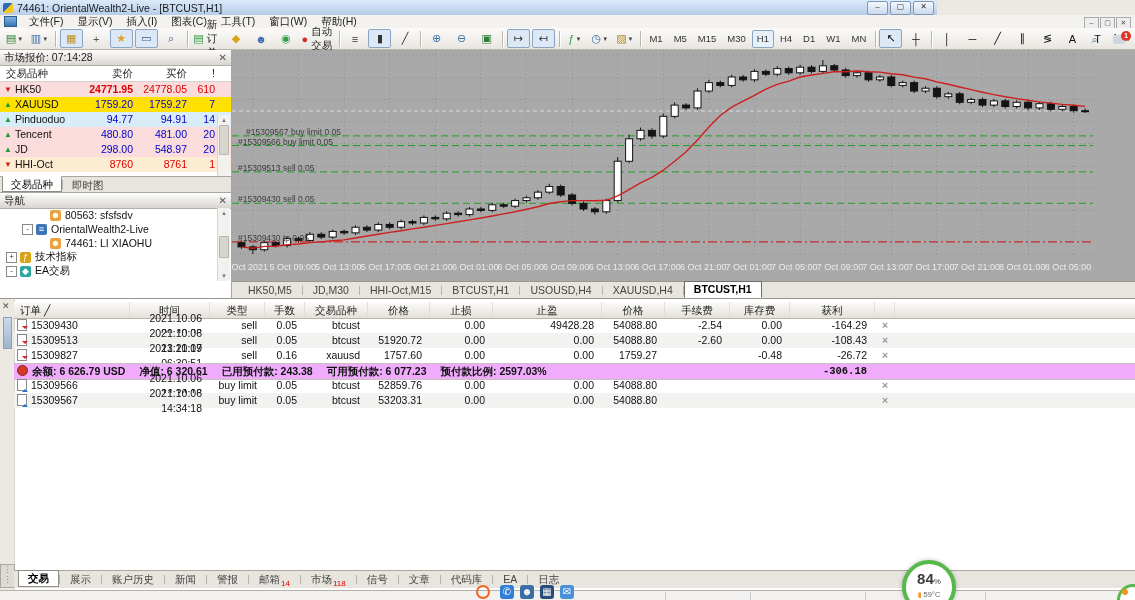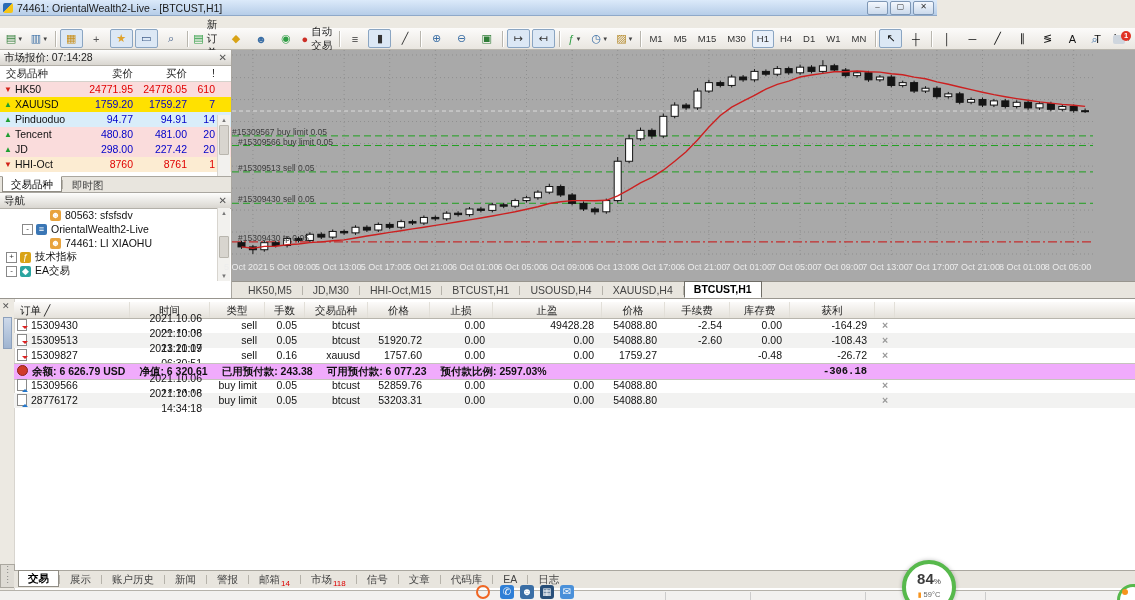--- a/index.html
+++ b/index.html
@@ -137,20 +137,29 @@
   <div class="abs titlebar">
     <span class="appicon"></span>
     <span class="title-text">74461: OrientalWealth2-Live - [BTCUST,H1]</span>
     <span class="winbtns">
       <span class="winbtn">‒</span>
       <span class="winbtn">▢</span>
       <span class="winbtn">✕</span>
     </span>
   </div>
 
+  <div class="abs menubar">
+    <span class="menuicon"></span>
+    <span id="menu-items"><span class="menu-item">文件(F)</span><span class="menu-item">显示(V)</span><span class="menu-item">插入(I)</span><span class="menu-item">图表(C)</span><span class="menu-item">工具(T)</span><span class="menu-item">窗口(W)</span><span class="menu-item">帮助(H)</span></span>
+    <span class="mdibtns">
+      <span class="mdibtn">‒</span>
+      <span class="mdibtn">▢</span>
+      <span class="mdibtn">✕</span>
+    </span>
+  </div>
 
   <div class="abs toolbar" id="toolbar">
       <span class="tbtn">
         <span style="color: rgb(47, 125, 55);">▤</span>
         <span class="dd">▼</span>
       </span>
       <span class="tbtn">
         <span style="color: rgb(58, 110, 165);">▥</span>
         <span class="dd">▼</span>
       </span>
@@ -290,21 +299,21 @@
         <span>卖价</span>
         <span>买价</span>
         <span>!</span>
       </div>
     <div id="mw-rows">
         <div class="mw-row" style="background: rgb(250, 220, 220);">
           <span class="mw-sym">
             <span class="mw-arrow" style="color: rgb(210, 34, 24);">▼</span>
             <span>HK50</span>
           </span>
-          <span class="mw-num" style="color: rgb(224, 0, 0);">24771.95</span>
+          <span class="mw-num" style="color: rgb(224, 0, 0); font-weight: bold;">24771.95</span>
           <span class="mw-num" style="color: rgb(224, 0, 0);">24778.05</span>
           <span class="mw-num" style="color: rgb(224, 0, 0);">610</span>
         </div>
         <div class="mw-row" style="background: rgb(255, 225, 0);">
           <span class="mw-sym">
             <span class="mw-arrow" style="color: rgb(30, 158, 48);">▲</span>
             <span>XAUUSD</span>
           </span>
           <span class="mw-num" style="color: rgb(0, 0, 200);">1759.20</span>
           <span class="mw-num" style="color: rgb(0, 0, 200);">1759.27</span>
@@ -327,21 +336,21 @@
           <span class="mw-num" style="color: rgb(0, 0, 200);">480.80</span>
           <span class="mw-num" style="color: rgb(0, 0, 200);">481.00</span>
           <span class="mw-num" style="color: rgb(0, 0, 200);">20</span>
         </div>
         <div class="mw-row" style="background: rgb(250, 220, 220);">
           <span class="mw-sym">
             <span class="mw-arrow" style="color: rgb(30, 158, 48);">▲</span>
             <span>JD</span>
           </span>
           <span class="mw-num" style="color: rgb(0, 0, 200);">298.00</span>
-          <span class="mw-num" style="color: rgb(0, 0, 200);">227.42</span>
+          <span class="mw-num" style="color: rgb(0, 0, 200);">548.97</span>
           <span class="mw-num" style="color: rgb(0, 0, 200);">20</span>
         </div>
         <div class="mw-row" style="background: rgb(252, 236, 210);">
           <span class="mw-sym">
             <span class="mw-arrow" style="color: rgb(210, 34, 24);">▼</span>
             <span>HHI-Oct</span>
           </span>
           <span class="mw-num" style="color: rgb(224, 0, 0);">8760</span>
           <span class="mw-num" style="color: rgb(224, 0, 0);">8761</span>
           <span class="mw-num" style="color: rgb(224, 0, 0);">1</span>
@@ -610,21 +619,21 @@
         <div class="xlab" style="left: 493.5px; top: 212px;">7 Oct 01:00</div>
         <div class="xlab" style="left: 539.1px; top: 212px;">7 Oct 05:00</div>
         <div class="xlab" style="left: 584.7px; top: 212px;">7 Oct 09:00</div>
         <div class="xlab" style="left: 630.3px; top: 212px;">7 Oct 13:00</div>
         <div class="xlab" style="left: 675.9px; top: 212px;">7 Oct 17:00</div>
         <div class="xlab" style="left: 721.5px; top: 212px;">7 Oct 21:00</div>
         <div class="xlab" style="left: 767.1px; top: 212px;">8 Oct 01:00</div>
         <div class="xlab" style="left: 812.7px; top: 212px;">8 Oct 05:00</div>
       </div>
     <div id="levels">
-        <div class="lvl-lab" style="left: 0; top: 76.8885px;">#15309567 buy limit 0.05</div>
+        <div class="lvl-lab" style="left: 14px; top: 76.8885px;">#15309567 buy limit 0.05</div>
         <div class="lvl-lab" style="left: 6px; top: 86.5361px;">#15309566 buy limit 0.05</div>
         <div class="lvl-lab" style="left: 6px; top: 112.906px;">#15309513 sell 0.05</div>
         <div class="lvl-lab" style="left: 6px; top: 144.276px;">#15309430 sell 0.05</div>
         <div class="lvl-lab" style="left: 6px; top: 182.899px;">#15309430 tp 0.05</div>
       </div>
     <div class="chart-tabs" id="chart-tabs">
         <span class="ctab">HK50,M5</span>
         <span class="ctab-sep"></span>
         <span class="ctab">JD,M30</span>
         <span class="ctab-sep"></span>
@@ -720,21 +729,21 @@
           <div class="cell-num" style="width: 62px;">52859.76</div>
           <div class="cell-num" style="width: 63px;">0.00</div>
           <div class="cell-num" style="width: 109px;">0.00</div>
           <div class="cell-num" style="width: 63px;">54088.80</div>
           <div class="cell-num" style="width: 65px;"></div>
           <div class="cell-num" style="width: 60px;"></div>
           <div class="cell-num" style="width: 85px;"></div>
           <div class="row-x" style="width: 20px;">×</div>
         </div>
         <div class="trow" style="top: 94px; background: rgb(242, 242, 241);">
-          <div style="width: 116px;"><span class="doc-ico buy"></span><span>28776172</span></div>
+          <div style="width: 116px;"><span class="doc-ico buy"></span><span>15309567</span></div>
           <div class="cell-num" style="width: 80px;">2021.10.06 14:34:18</div>
           <div class="cell-num" style="width: 55px;">buy limit</div>
           <div class="cell-num" style="width: 40px;">0.05</div>
           <div class="cell-num" style="width: 63px;">btcust</div>
           <div class="cell-num" style="width: 62px;">53203.31</div>
           <div class="cell-num" style="width: 63px;">0.00</div>
           <div class="cell-num" style="width: 109px;">0.00</div>
           <div class="cell-num" style="width: 63px;">54088.80</div>
           <div class="cell-num" style="width: 65px;"></div>
           <div class="cell-num" style="width: 60px;"></div>

